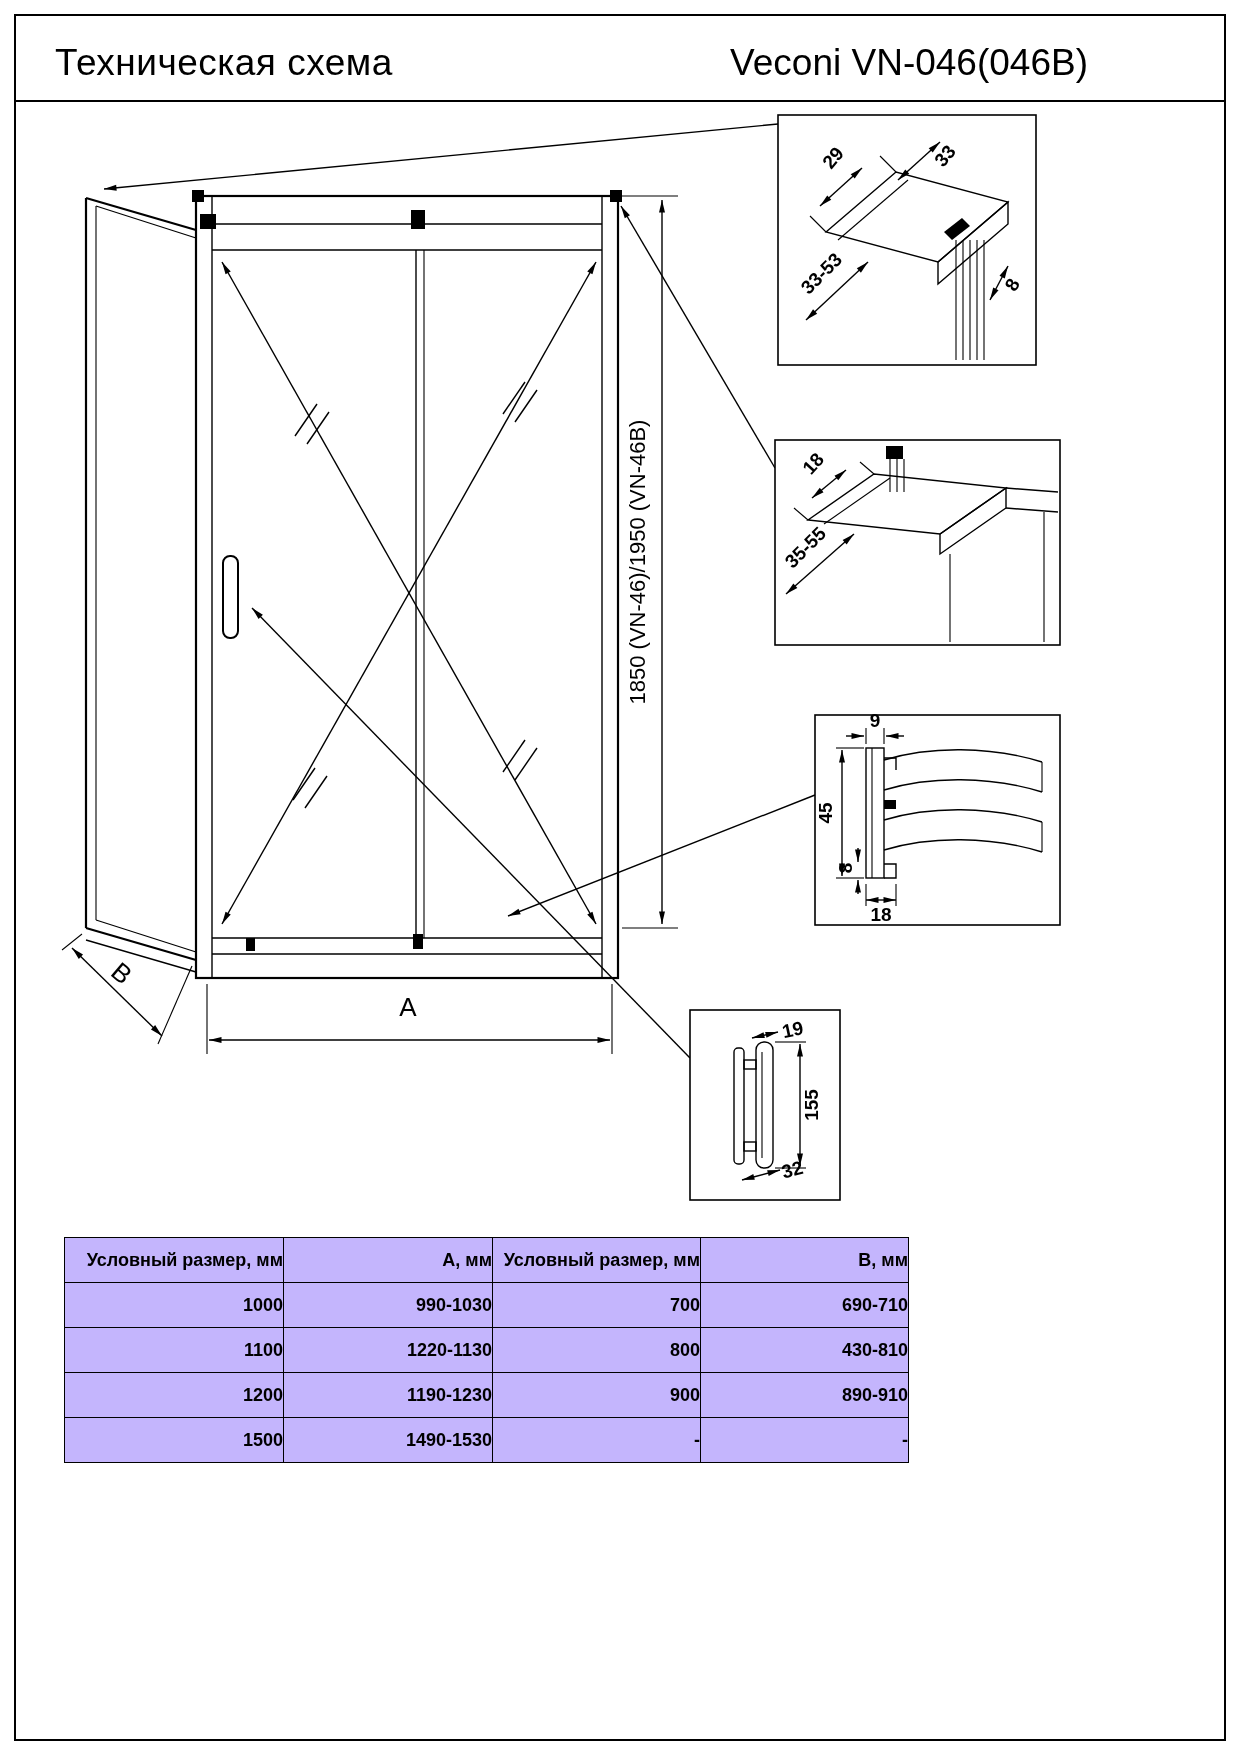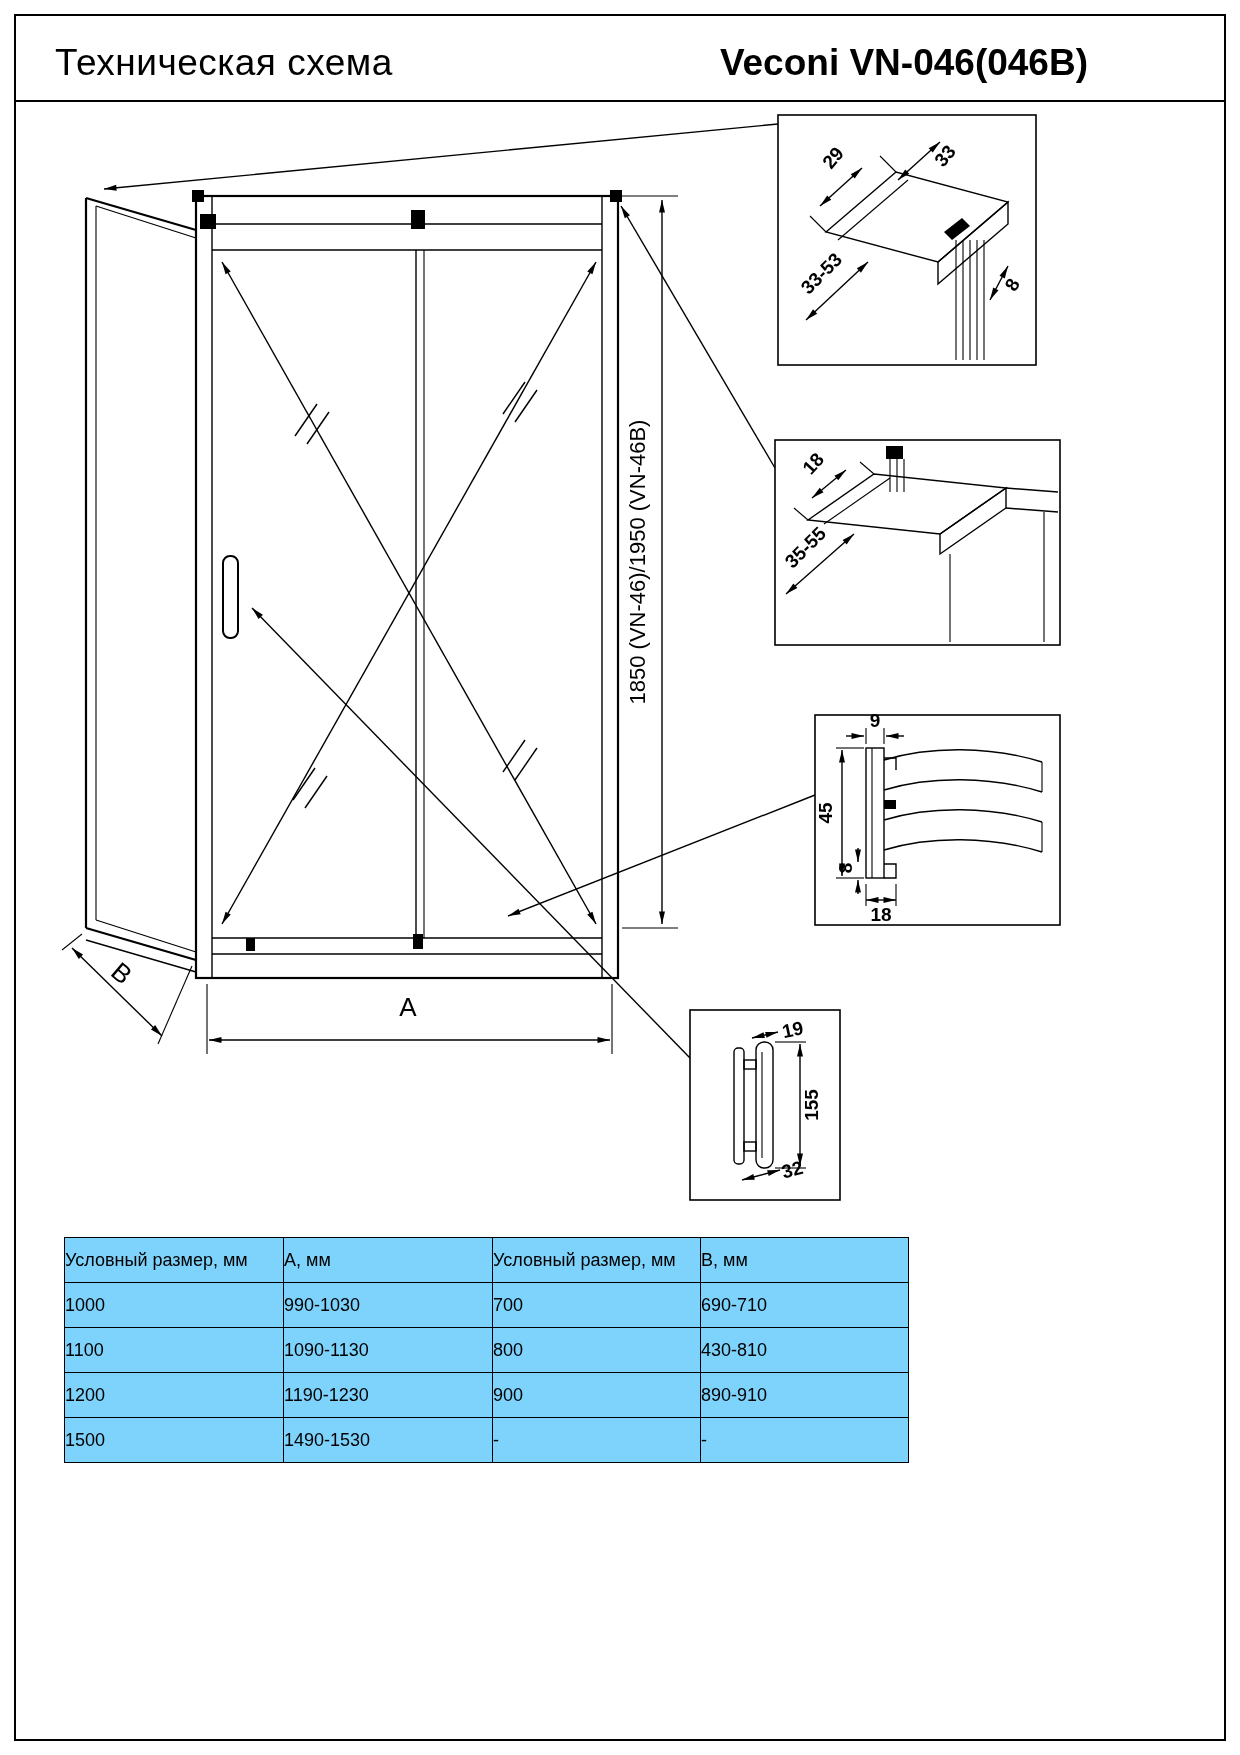--- a/index.html
+++ b/index.html
@@ -1,34 +1,34 @@
 <!DOCTYPE html>
 <html><head>
 <meta charset="utf-8">
 <style>
   *{margin:0;padding:0;box-sizing:border-box}
   html,body{background:#fff}
   body{width:1240px;height:1755px;font-family:"Liberation Sans",sans-serif;color:#000}
   .page{position:relative;width:1240px;height:1755px;background:#fff;overflow:hidden}
   .page-border{position:absolute;left:14px;top:14px;width:1212px;height:1727px;border:2px solid #000}
   .header-title{position:absolute;left:55px;top:42px;font-size:37px;font-weight:400;letter-spacing:.5px}
-  .header-model{position:absolute;left:0;top:42px;width:1088px;text-align:right;font-size:37px;font-weight:700}
+  .header-model{position:absolute;left:0;top:42px;width:1088px;text-align:right;font-size:37px;font-weight:400}
   .header-rule{position:absolute;left:14px;top:100px;width:1212px;height:2px;background:#000}
   svg.drawing{position:absolute;left:0;top:0}
   svg .s2{stroke:#000;stroke-width:2.2;fill:none}
   svg .s1{stroke:#000;stroke-width:1.4;fill:none}
   svg .sd{stroke:#000;stroke-width:1.1;fill:none}
   svg .blk{fill:#000;stroke:none}
   svg .box{fill:#fff;stroke:#000;stroke-width:1.6}
   svg text{font-family:"Liberation Sans",sans-serif;fill:#000}
   svg .t-dim{font-size:19px;font-weight:700}
   svg .t-big{font-size:26px;font-weight:400}
   svg .t-h{font-size:22px;font-weight:400}
   .size-table{position:absolute;left:64px;top:1237px;border-collapse:collapse;table-layout:fixed}
-  .size-table th,.size-table td{border:1.5px solid #000;height:45px;text-align:left;vertical-align:middle;font-size:18px;font-weight:400;background:#7dd3fc}
+  .size-table th,.size-table td{border:1.5px solid #000;height:45px;text-align:right;vertical-align:middle;font-size:18px;font-weight:700;background:#c4b5fd}
 </style>
 </head>
 <body>
 
 <div class="page">
   <div class="page-border"></div>
   <div class="header-title">Техническая схема</div>
   <div class="header-model">Veconi VN-046(046B)</div>
   <div class="header-rule"></div>
 
@@ -222,21 +222,21 @@
     </thead>
     <tbody>
       <tr>
         <td>1000</td>
         <td>990-1030</td>
         <td>700</td>
         <td>690-710</td>
       </tr>
       <tr>
         <td>1100</td>
-        <td>1090-1130</td>
+        <td>1220-1130</td>
         <td>800</td>
         <td>430-810</td>
       </tr>
       <tr>
         <td>1200</td>
         <td>1190-1230</td>
         <td>900</td>
         <td>890-910</td>
       </tr>
       <tr>

